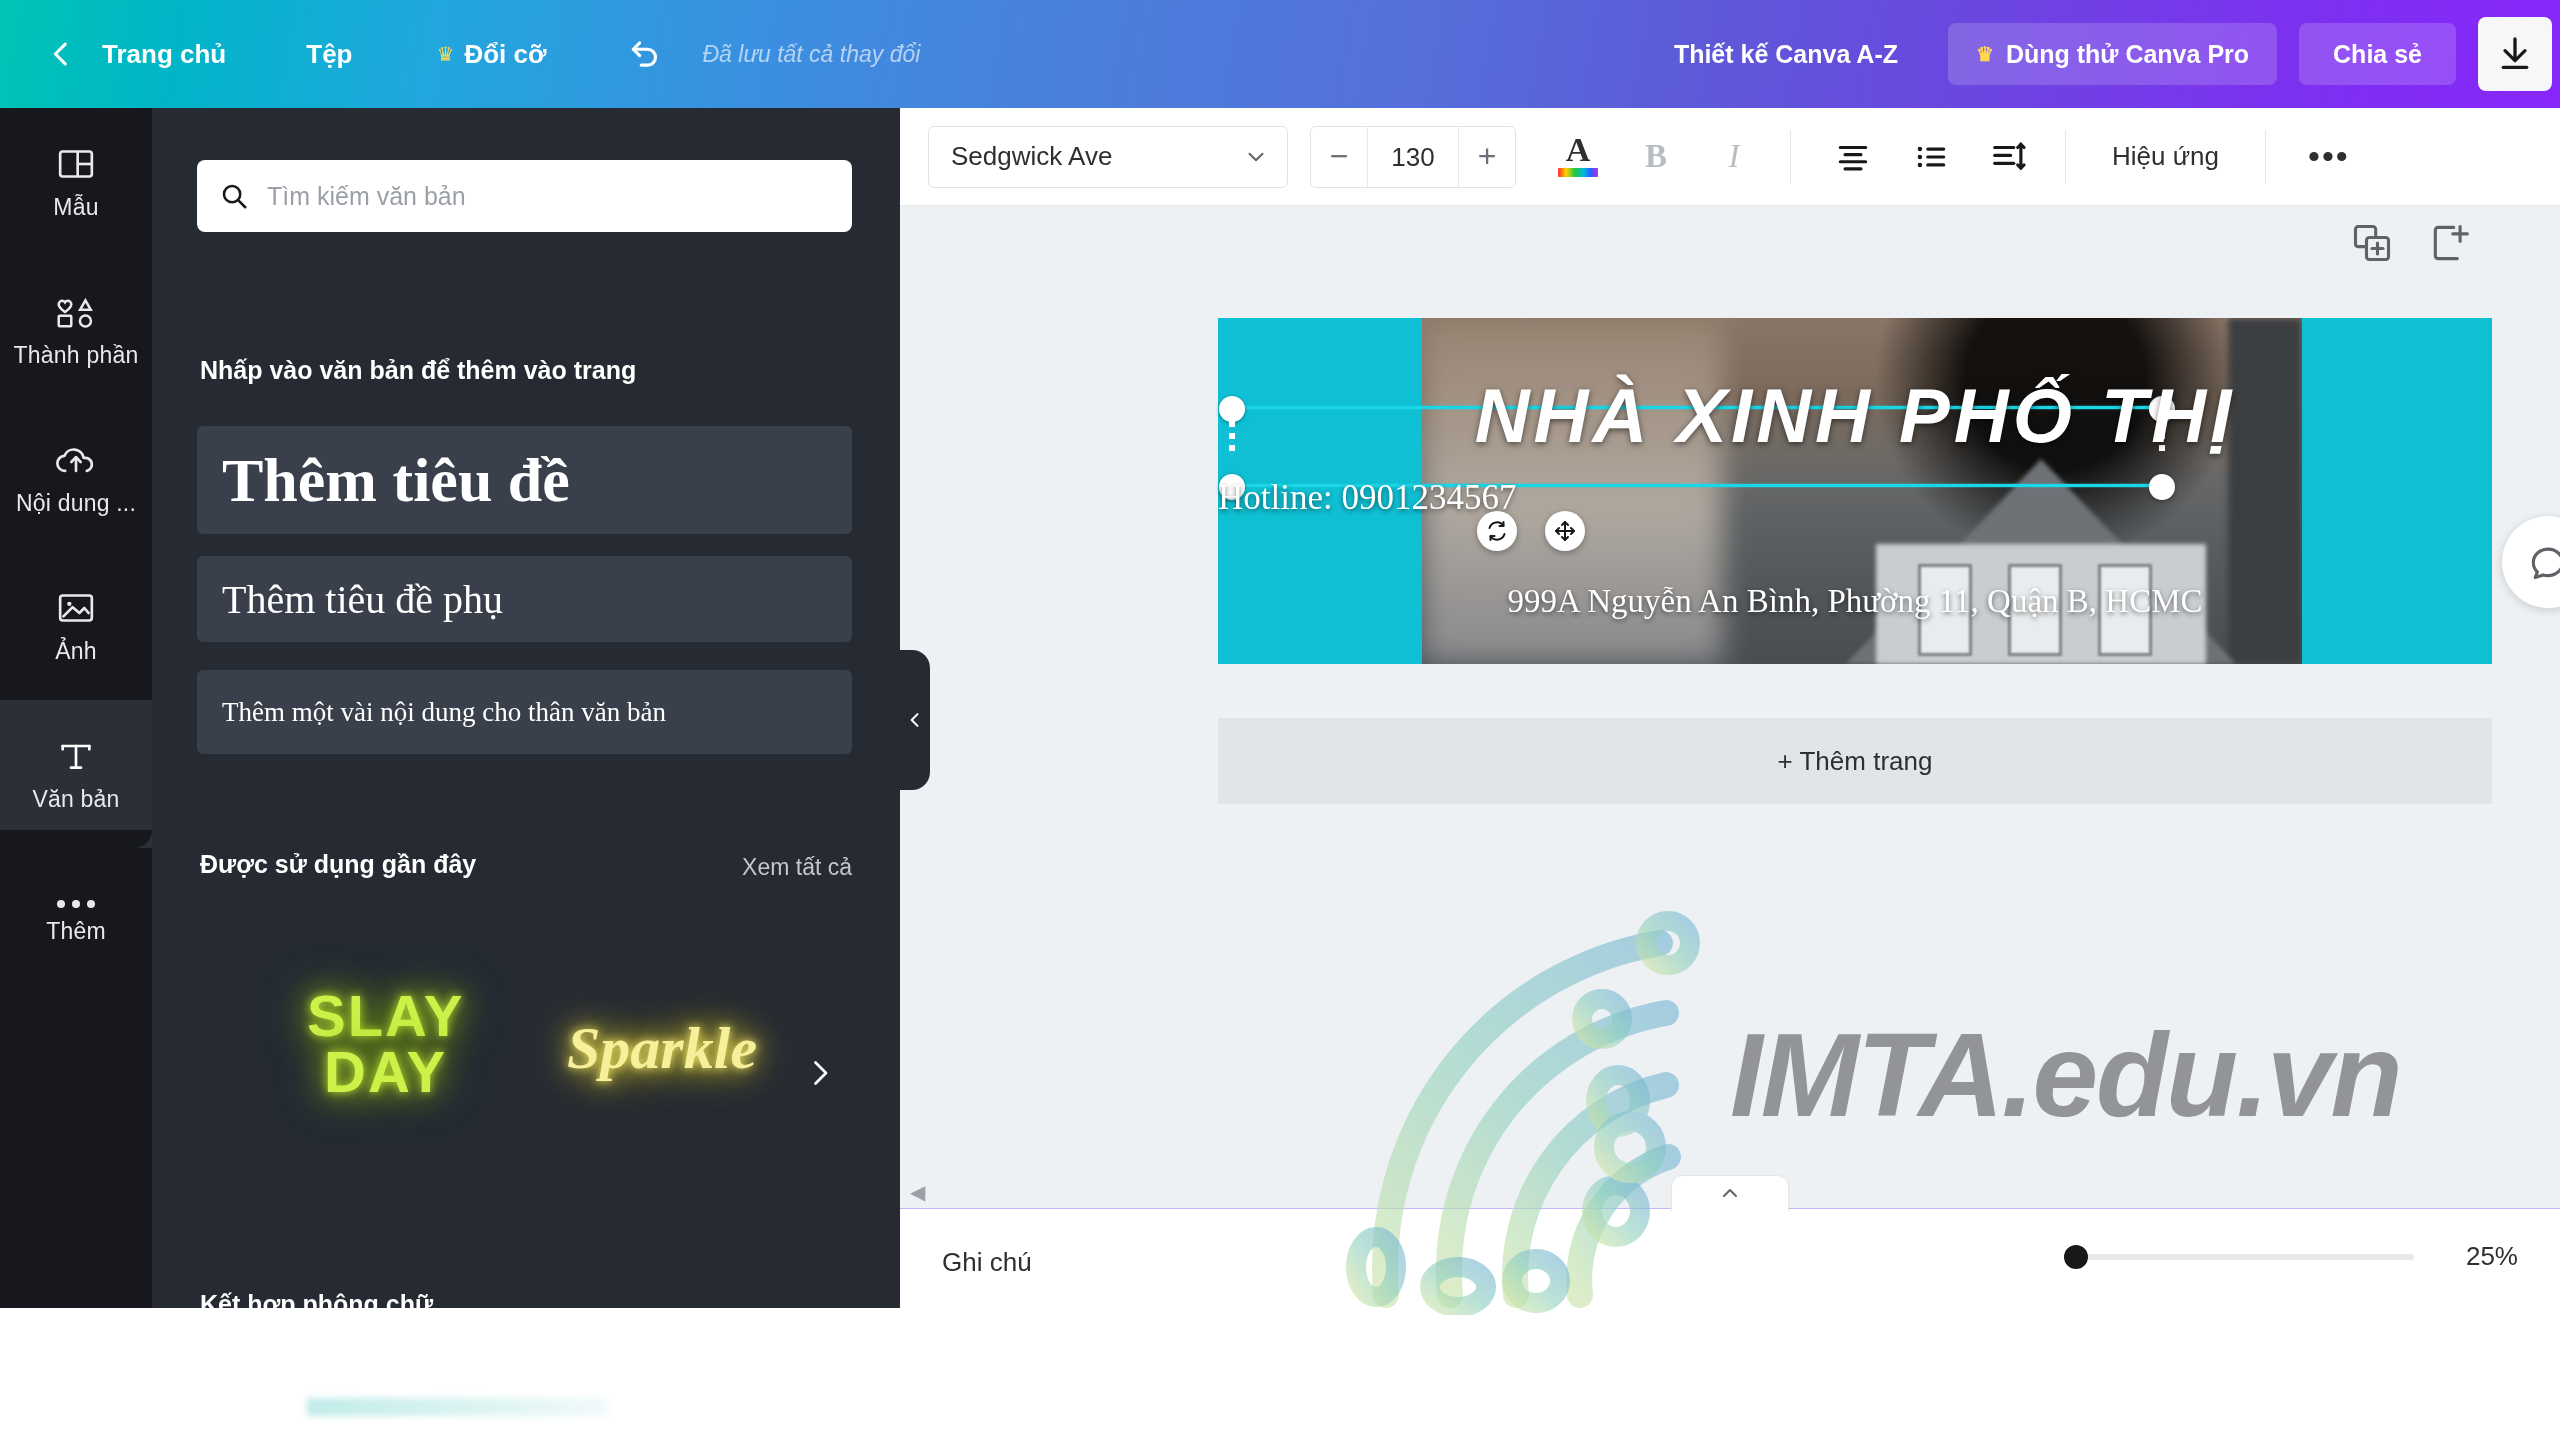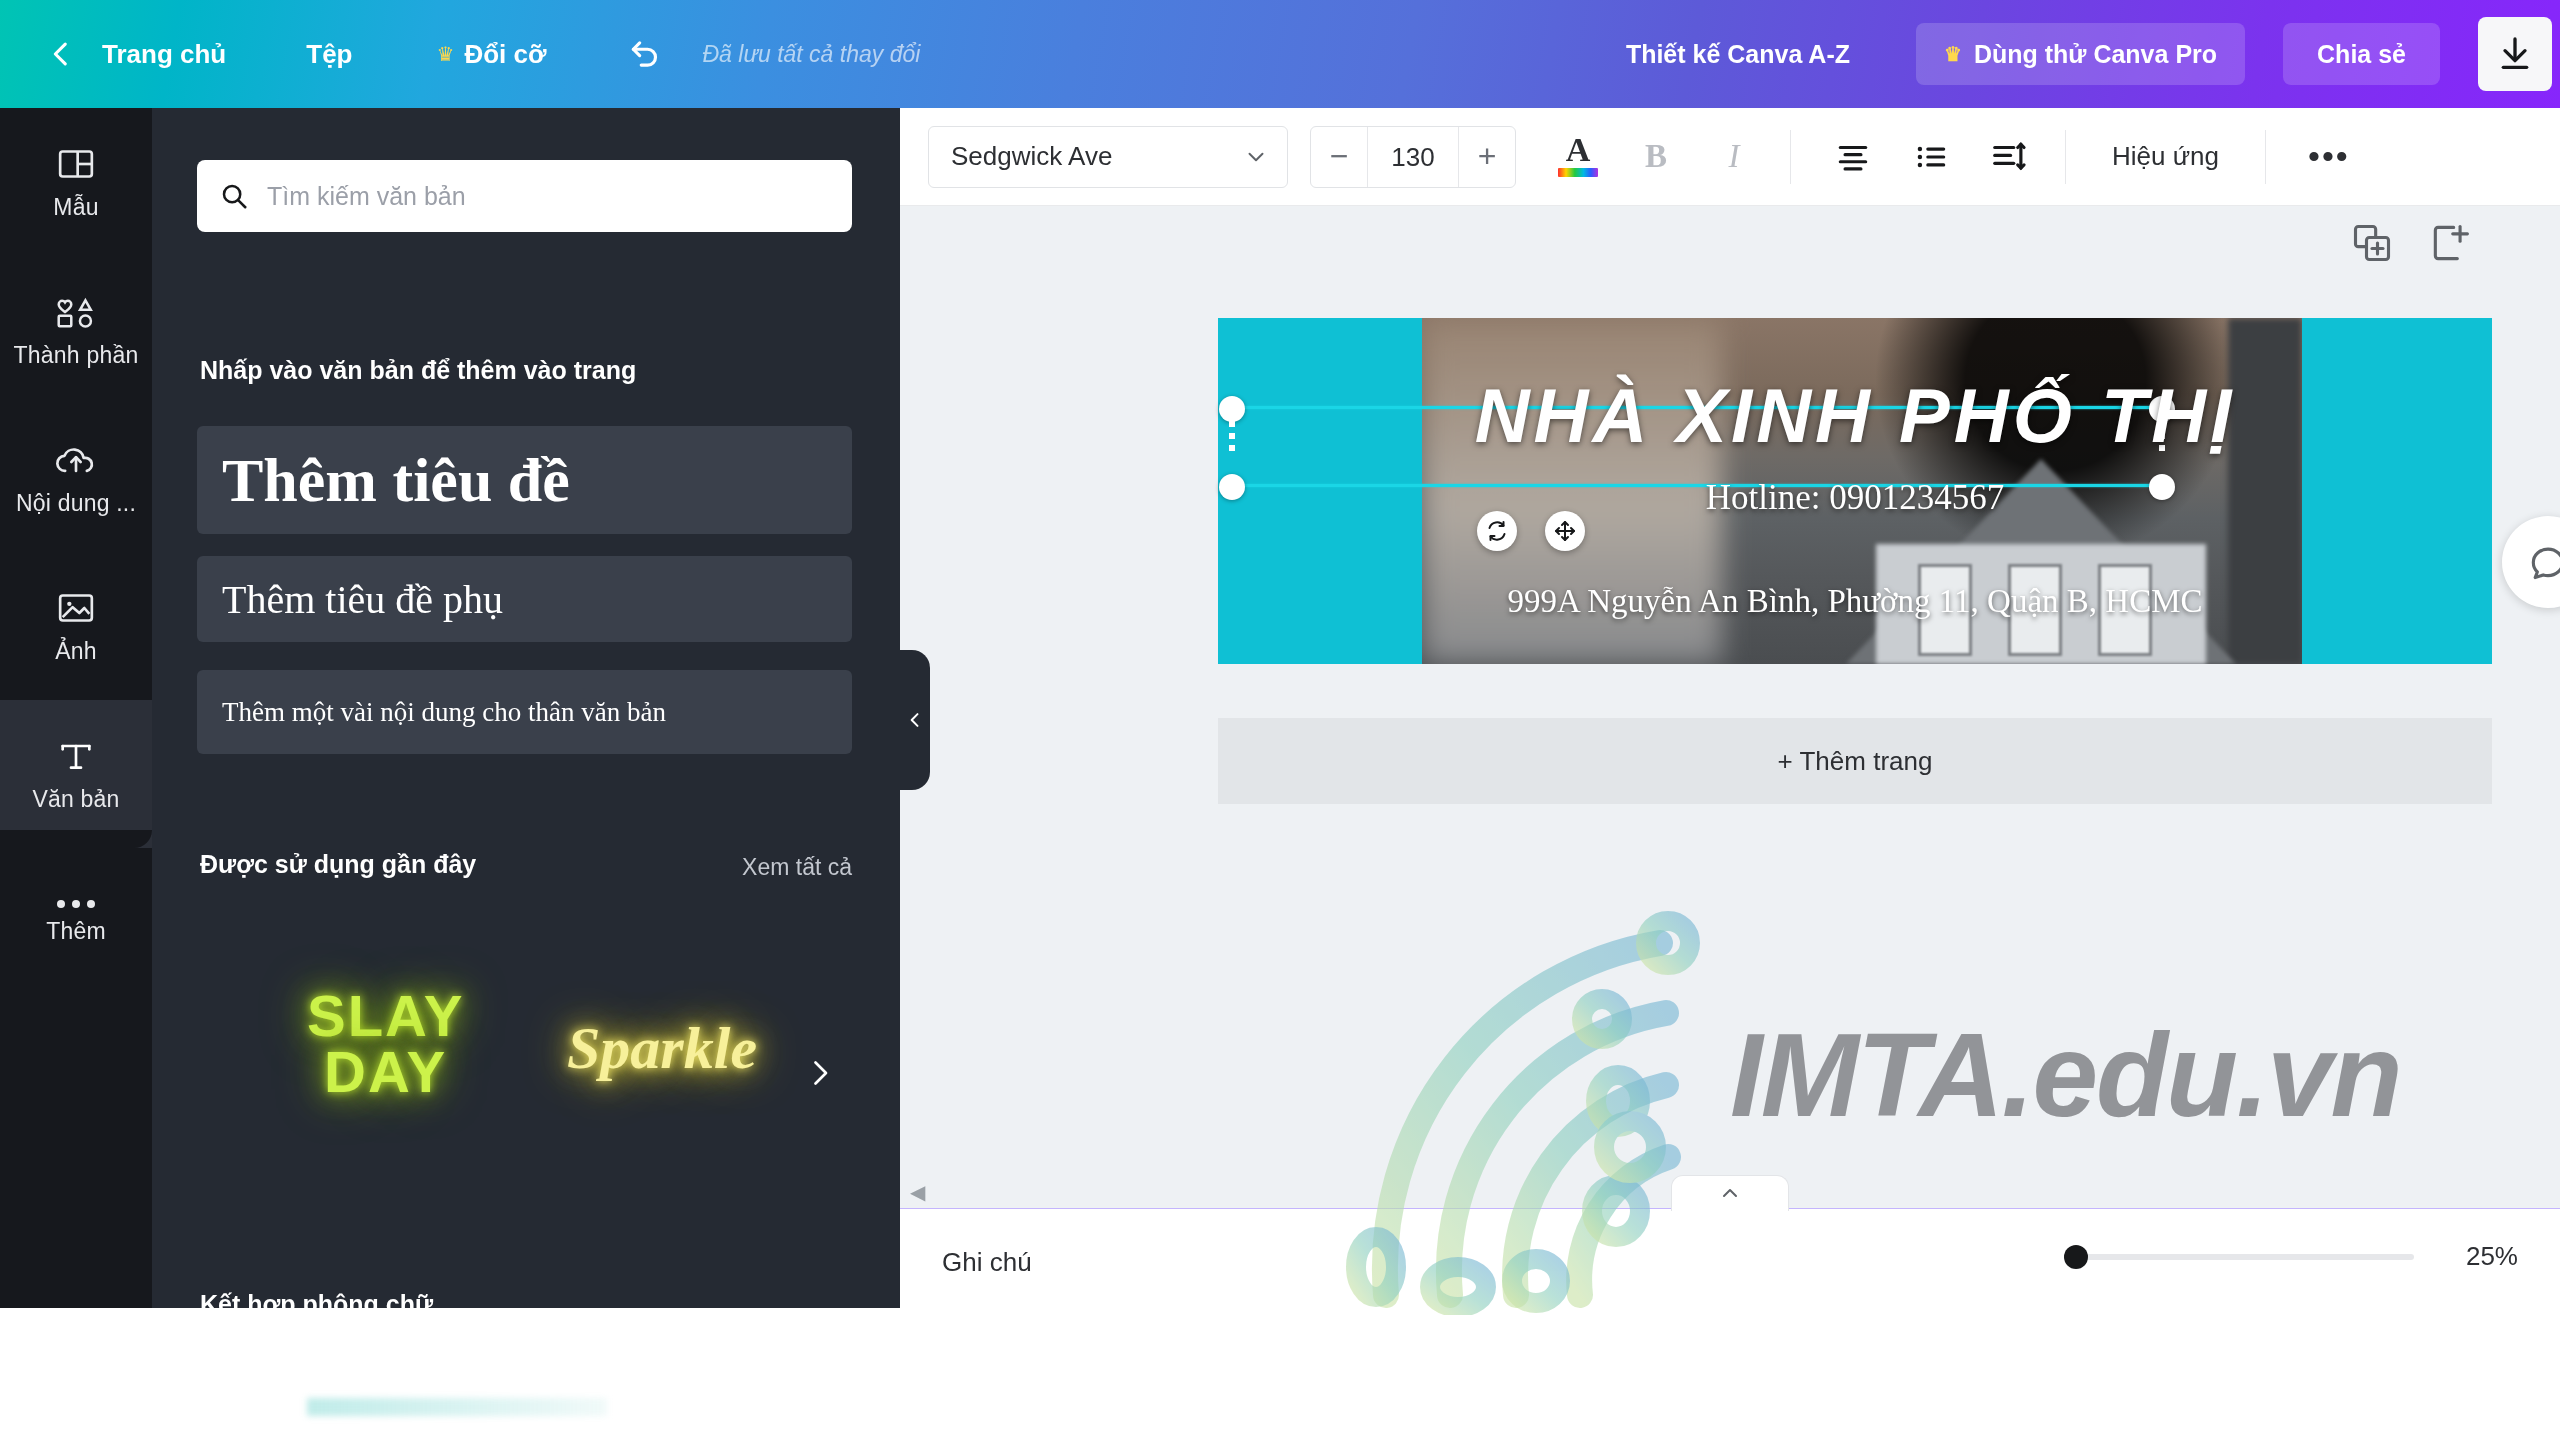--- a/index.html
+++ b/index.html
@@ -33,21 +33,21 @@
   .tb-resize { margin-left: 84px; display: flex; align-items: center; gap: 10px; cursor: pointer; }
   .crown { font-size: 20px; line-height: 1; color: #ffd84d; }
   .tb-undo {
     margin-left: 80px; width: 40px; height: 40px;
     display: flex; align-items: center; justify-content: center; cursor: pointer;
   }
   .tb-saved {
     margin-left: 36px; font-size: 23px; font-style: italic;
     color: rgba(255,255,255,0.62); white-space: nowrap;
   }
-  .tb-right { margin-left: auto; display: flex; align-items: center; height: 100%; gap: 16px; }
+  .tb-right { margin-left: auto; display: flex; align-items: center; height: 100%; }
   .tb-az {
     font-size: 25px; font-weight: 700; color: #fff;
     padding: 0 26px; cursor: pointer; white-space: nowrap;
   }
   .tb-pro {
     display: flex; align-items: center; gap: 12px;
     background: rgba(255,255,255,0.17); border-radius: 8px;
     height: 62px; padding: 0 28px; margin-left: 24px;
     font-size: 25px; font-weight: 700; color: #fff; cursor: pointer; white-space: nowrap;
   }
@@ -254,21 +254,21 @@
     position: absolute; left: 0; top: 60px; width: 100%;
     text-align: center; color: #fff;
     font-family: "Liberation Sans", sans-serif;
     font-style: italic; font-weight: 700; font-size: 76px;
     letter-spacing: 4px; line-height: 1;
     text-shadow: 0 2px 6px rgba(0,0,0,0.55);
     z-index: 3; white-space: nowrap;
   }
   .dz-hotline {
     position: absolute; left: 0; top: 160px; width: 100%;
-    text-align: center; color: #fff;
+    color: #fff;
     font-family: "Liberation Serif", serif; font-size: 35px;
     text-shadow: 0 2px 5px rgba(0,0,0,0.55); z-index: 3; white-space: nowrap;
   }
   .dz-addr {
     position: absolute; left: 0; bottom: 44px; width: 100%;
     text-align: center; color: #fff;
     font-family: "Liberation Serif", serif; font-size: 33px;
     text-shadow: 0 2px 5px rgba(0,0,0,0.55); z-index: 3; white-space: nowrap;
   }
   .sel-line {

